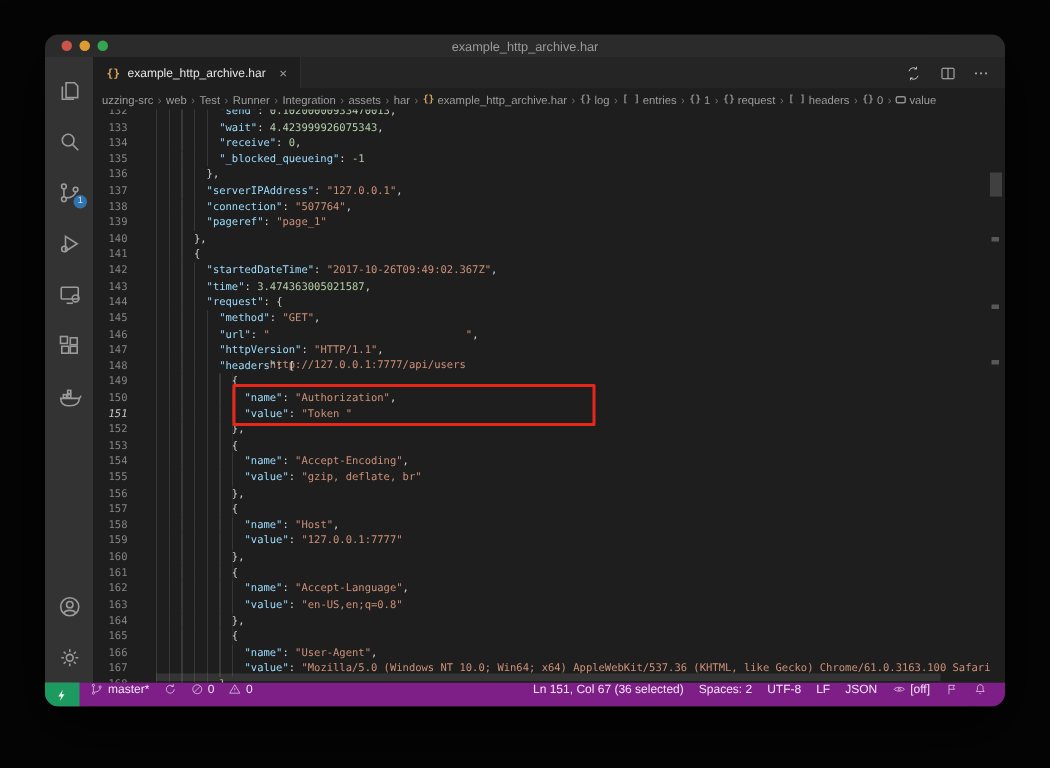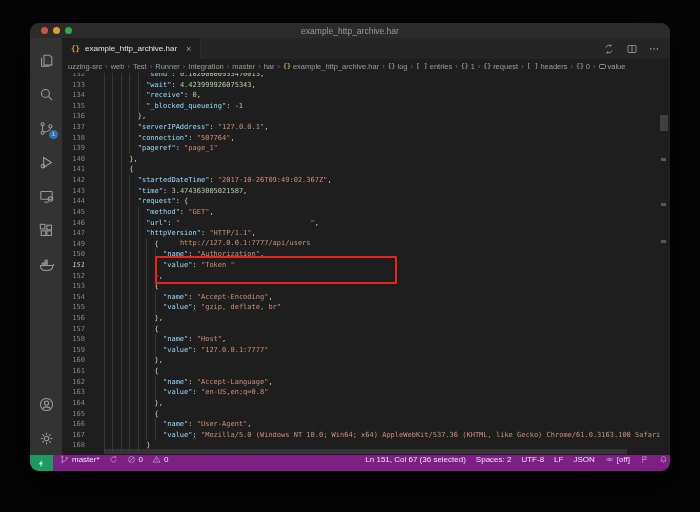--- a/index.html
+++ b/index.html
@@ -69,21 +69,21 @@
   .vscroll{position:absolute;right:2px;top:42px;width:8px;height:16px;background:rgba(121,121,121,.38);}
   .ov-mark{position:absolute;right:4px;width:5px;height:3px;background:rgba(160,160,160,.45);}
   .hscroll{position:absolute;left:42px;bottom:1px;height:5px;width:86%;background:rgba(121,121,121,.25);}
 
   
   .statusbar{height:16px;background:var(--c-status_bar,#7d1f86);display:flex;align-items:flex-start;flex:0 0 16px;
              font-size:8px;color:#f0e4f4;}
   .remote{width:23px;height:16px;background:var(--c-remote_bg,#1d9a5f);display:flex;align-items:center;justify-content:center;flex:0 0 23px;}
   .remote svg{width:9px;height:11px;fill:#eaf6ef;stroke:none;}
   .sb-left{display:flex;align-items:center;gap:9px;padding-left:7px;}
-  .sb-right{margin-left:auto;display:flex;align-items:center;gap:10px;padding-right:2px;}
+  .sb-right{margin-left:auto;display:flex;align-items:center;gap:10px;padding-right:12px;}
   .sb-item{display:inline-flex;align-items:center;gap:3px;white-space:nowrap;}
   .sb-item svg{width:9px;height:9px;stroke:#f0e4f4;fill:none;stroke-width:1.2;}
 </style>
 </head>
 <body>
 
 <div class="window">
 
   <div class="titlebar">
     <div class="traffic">
@@ -202,21 +202,21 @@
           <span class="bc-sep">›</span>
           <span class="bc-item">
             <span>Runner</span>
           </span>
           <span class="bc-sep">›</span>
           <span class="bc-item">
             <span>Integration</span>
           </span>
           <span class="bc-sep">›</span>
           <span class="bc-item">
-            <span>master</span>
+            <span>assets</span>
           </span>
           <span class="bc-sep">›</span>
           <span class="bc-item">
             <span>har</span>
           </span>
           <span class="bc-sep">›</span>
           <span class="bc-item">
             <span class="bc-ic bc-ic-json">{}</span>
             <span>example_http_archive.har</span>
           </span>
@@ -268,20 +268,21 @@
             <div class="cl"><span class="ln">138</span><span class="ct"><span class="ind" style="width: 33.72px;"></span><span class="tk-key">"connection"</span><span class="tk-punct">: </span><span class="tk-str">"507764"</span><span class="tk-punct">,</span></span></div>
             <div class="cl"><span class="ln">139</span><span class="ct"><span class="ind" style="width: 33.72px;"></span><span class="tk-key">"pageref"</span><span class="tk-punct">: </span><span class="tk-str">"page_1"</span></span></div>
             <div class="cl"><span class="ln">140</span><span class="ct"><span class="ind" style="width: 25.29px;"></span><span class="tk-punct">},</span></span></div>
             <div class="cl"><span class="ln">141</span><span class="ct"><span class="ind" style="width: 25.29px;"></span><span class="tk-punct">{</span></span></div>
             <div class="cl"><span class="ln">142</span><span class="ct"><span class="ind" style="width: 33.72px;"></span><span class="tk-key">"startedDateTime"</span><span class="tk-punct">: </span><span class="tk-str">"2017-10-26T09:49:02.367Z"</span><span class="tk-punct">,</span></span></div>
             <div class="cl"><span class="ln">143</span><span class="ct"><span class="ind" style="width: 33.72px;"></span><span class="tk-key">"time"</span><span class="tk-punct">: </span><span class="tk-num">3.474363005021587</span><span class="tk-punct">,</span></span></div>
             <div class="cl"><span class="ln">144</span><span class="ct"><span class="ind" style="width: 33.72px;"></span><span class="tk-key">"request"</span><span class="tk-punct">: {</span></span></div>
             <div class="cl"><span class="ln">145</span><span class="ct"><span class="ind" style="width: 42.15px;"></span><span class="tk-key">"method"</span><span class="tk-punct">: </span><span class="tk-str">"GET"</span><span class="tk-punct">,</span></span></div>
             <div class="cl"><span class="ln">146</span><span class="ct"><span class="ind" style="width: 42.15px;"></span><span class="tk-key">"url"</span><span class="tk-punct">: </span><span class="tk-str">"</span><span class="tk-url">http://127.0.0.1:7777/api/users</span><span class="tk-str">"</span><span class="tk-punct">,</span></span></div>
             <div class="cl"><span class="ln">147</span><span class="ct"><span class="ind" style="width: 42.15px;"></span><span class="tk-key">"httpVersion"</span><span class="tk-punct">: </span><span class="tk-str">"HTTP/1.1"</span><span class="tk-punct">,</span></span></div>
+            <div class="cl"><span class="ln">148</span><span class="ct"><span class="ind" style="width: 42.15px;"></span><span class="tk-key">"headers"</span><span class="tk-punct">: [</span></span></div>
             <div class="cl"><span class="ln">149</span><span class="ct"><span class="ind" style="width: 50.58px;"></span><span class="tk-punct">{</span></span></div>
             <div class="cl"><span class="ln">150</span><span class="ct"><span class="ind" style="width: 59.01px;"></span><span class="tk-key">"name"</span><span class="tk-punct">: </span><span class="tk-str">"Authorization"</span><span class="tk-punct">,</span></span></div>
             <div class="cl"><span class="ln active">151</span><span class="ct"><span class="ind" style="width: 59.01px;"></span><span class="tk-key">"value"</span><span class="tk-punct">: </span><span class="tk-str">"Token </span><span class="tk-str">"</span></span></div>
             <div class="cl"><span class="ln">152</span><span class="ct"><span class="ind" style="width: 50.58px;"></span><span class="tk-punct">},</span></span></div>
             <div class="cl"><span class="ln">153</span><span class="ct"><span class="ind" style="width: 50.58px;"></span><span class="tk-punct">{</span></span></div>
             <div class="cl"><span class="ln">154</span><span class="ct"><span class="ind" style="width: 59.01px;"></span><span class="tk-key">"name"</span><span class="tk-punct">: </span><span class="tk-str">"Accept-Encoding"</span><span class="tk-punct">,</span></span></div>
             <div class="cl"><span class="ln">155</span><span class="ct"><span class="ind" style="width: 59.01px;"></span><span class="tk-key">"value"</span><span class="tk-punct">: </span><span class="tk-str">"gzip, deflate, br"</span></span></div>
             <div class="cl"><span class="ln">156</span><span class="ct"><span class="ind" style="width: 50.58px;"></span><span class="tk-punct">},</span></span></div>
             <div class="cl"><span class="ln">157</span><span class="ct"><span class="ind" style="width: 50.58px;"></span><span class="tk-punct">{</span></span></div>
             <div class="cl"><span class="ln">158</span><span class="ct"><span class="ind" style="width: 59.01px;"></span><span class="tk-key">"name"</span><span class="tk-punct">: </span><span class="tk-str">"Host"</span><span class="tk-punct">,</span></span></div>

